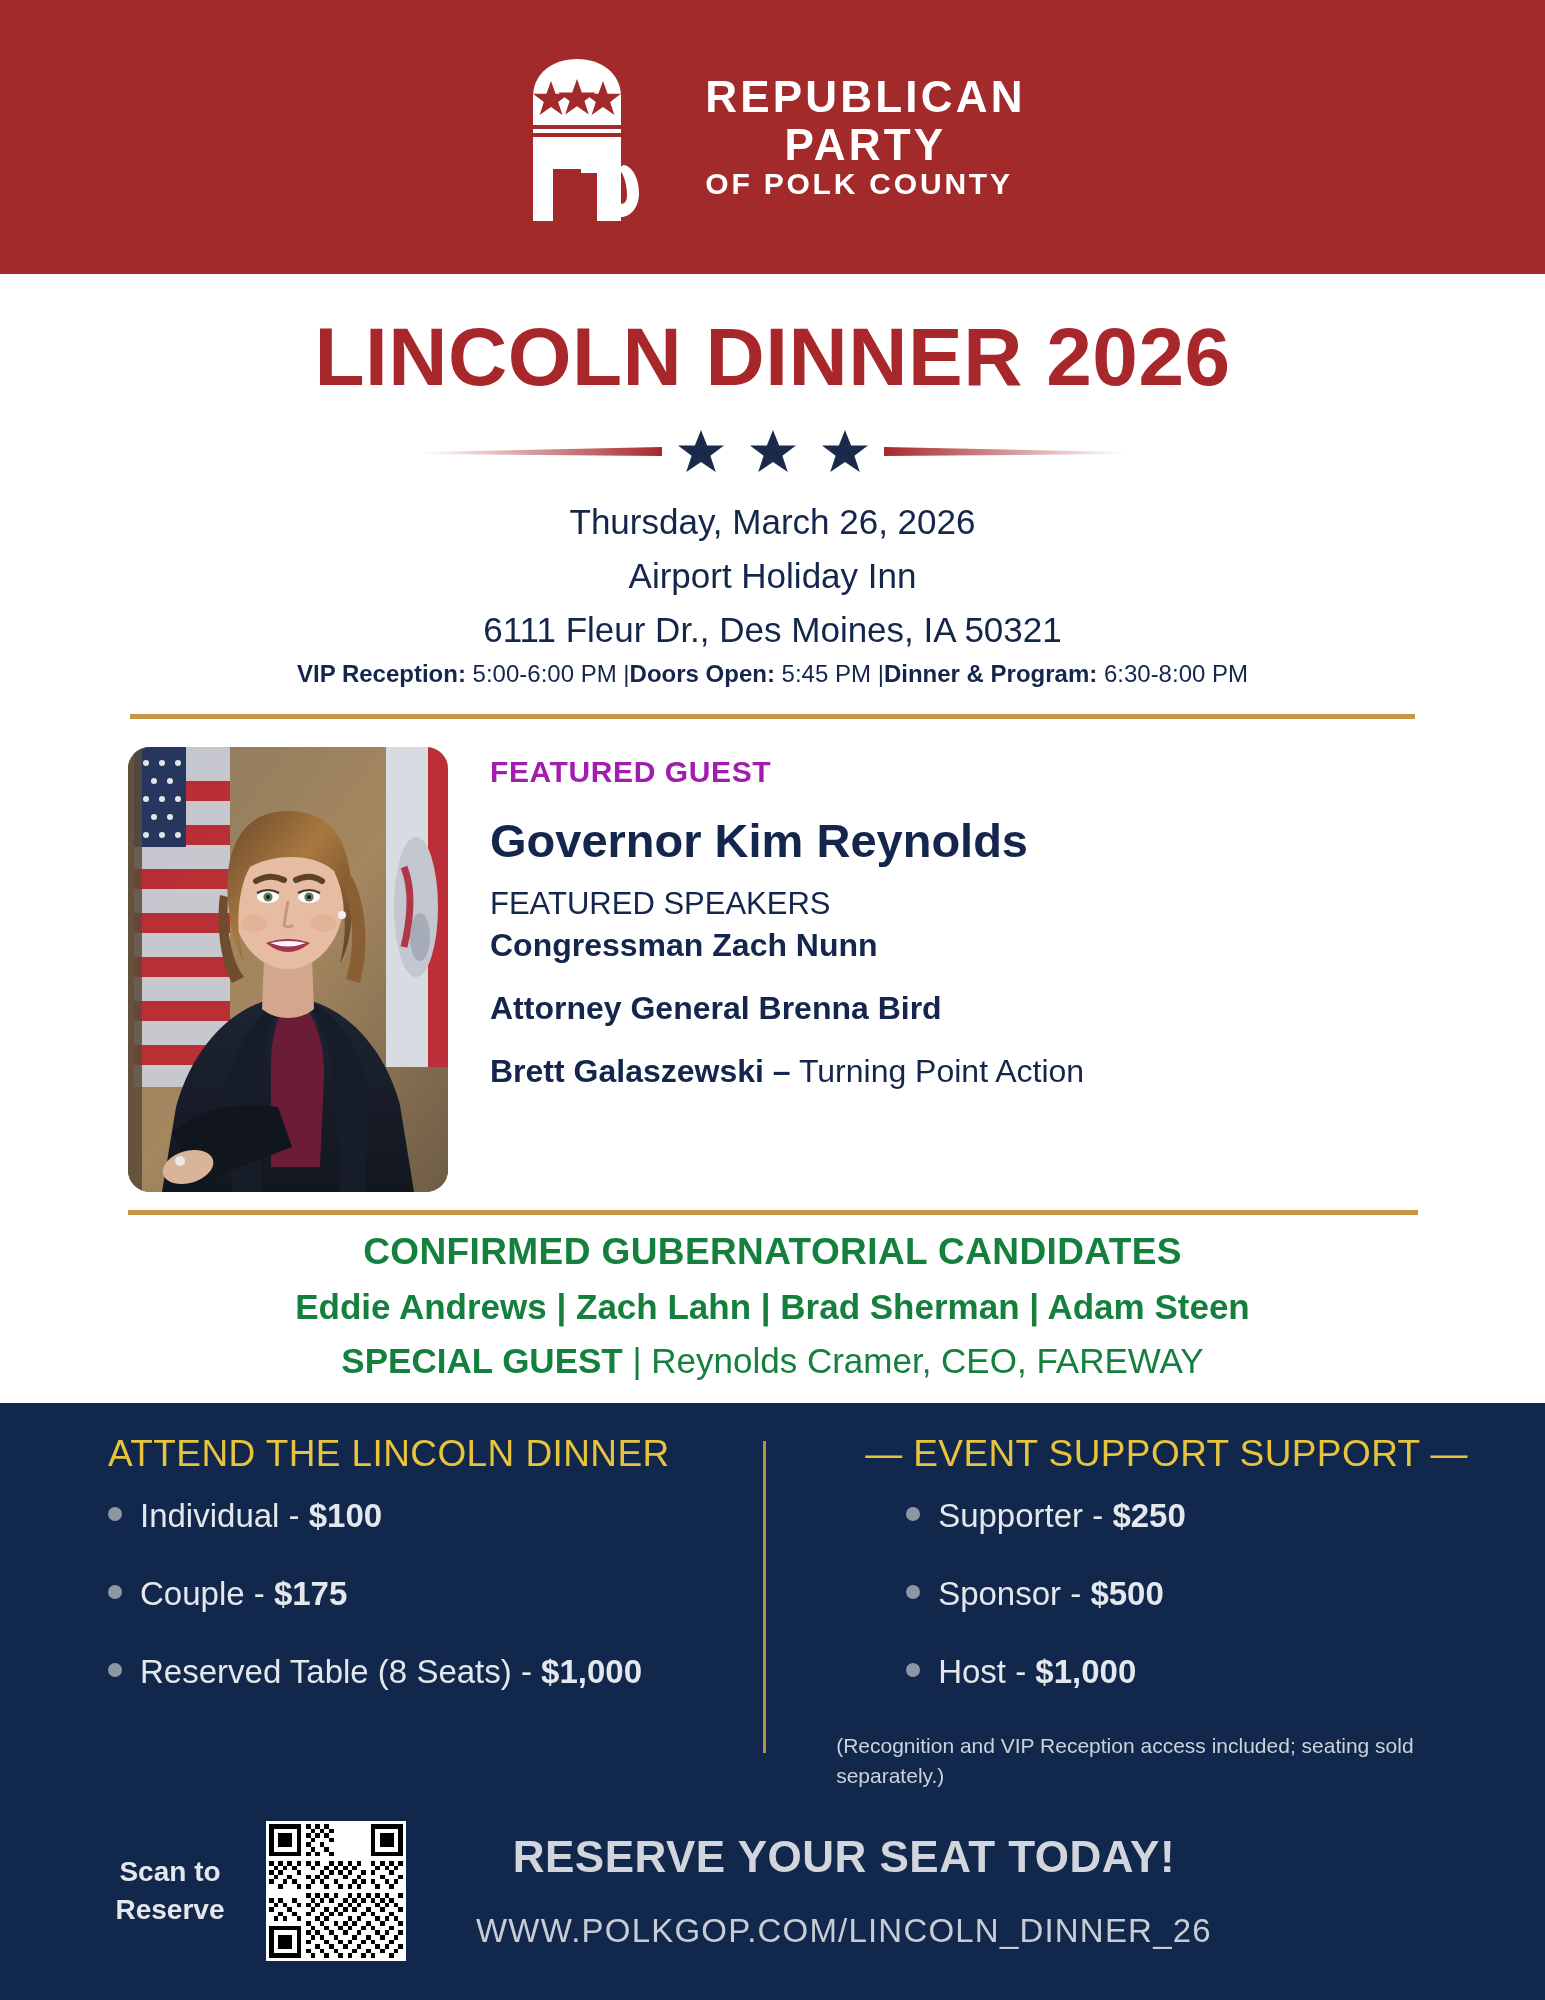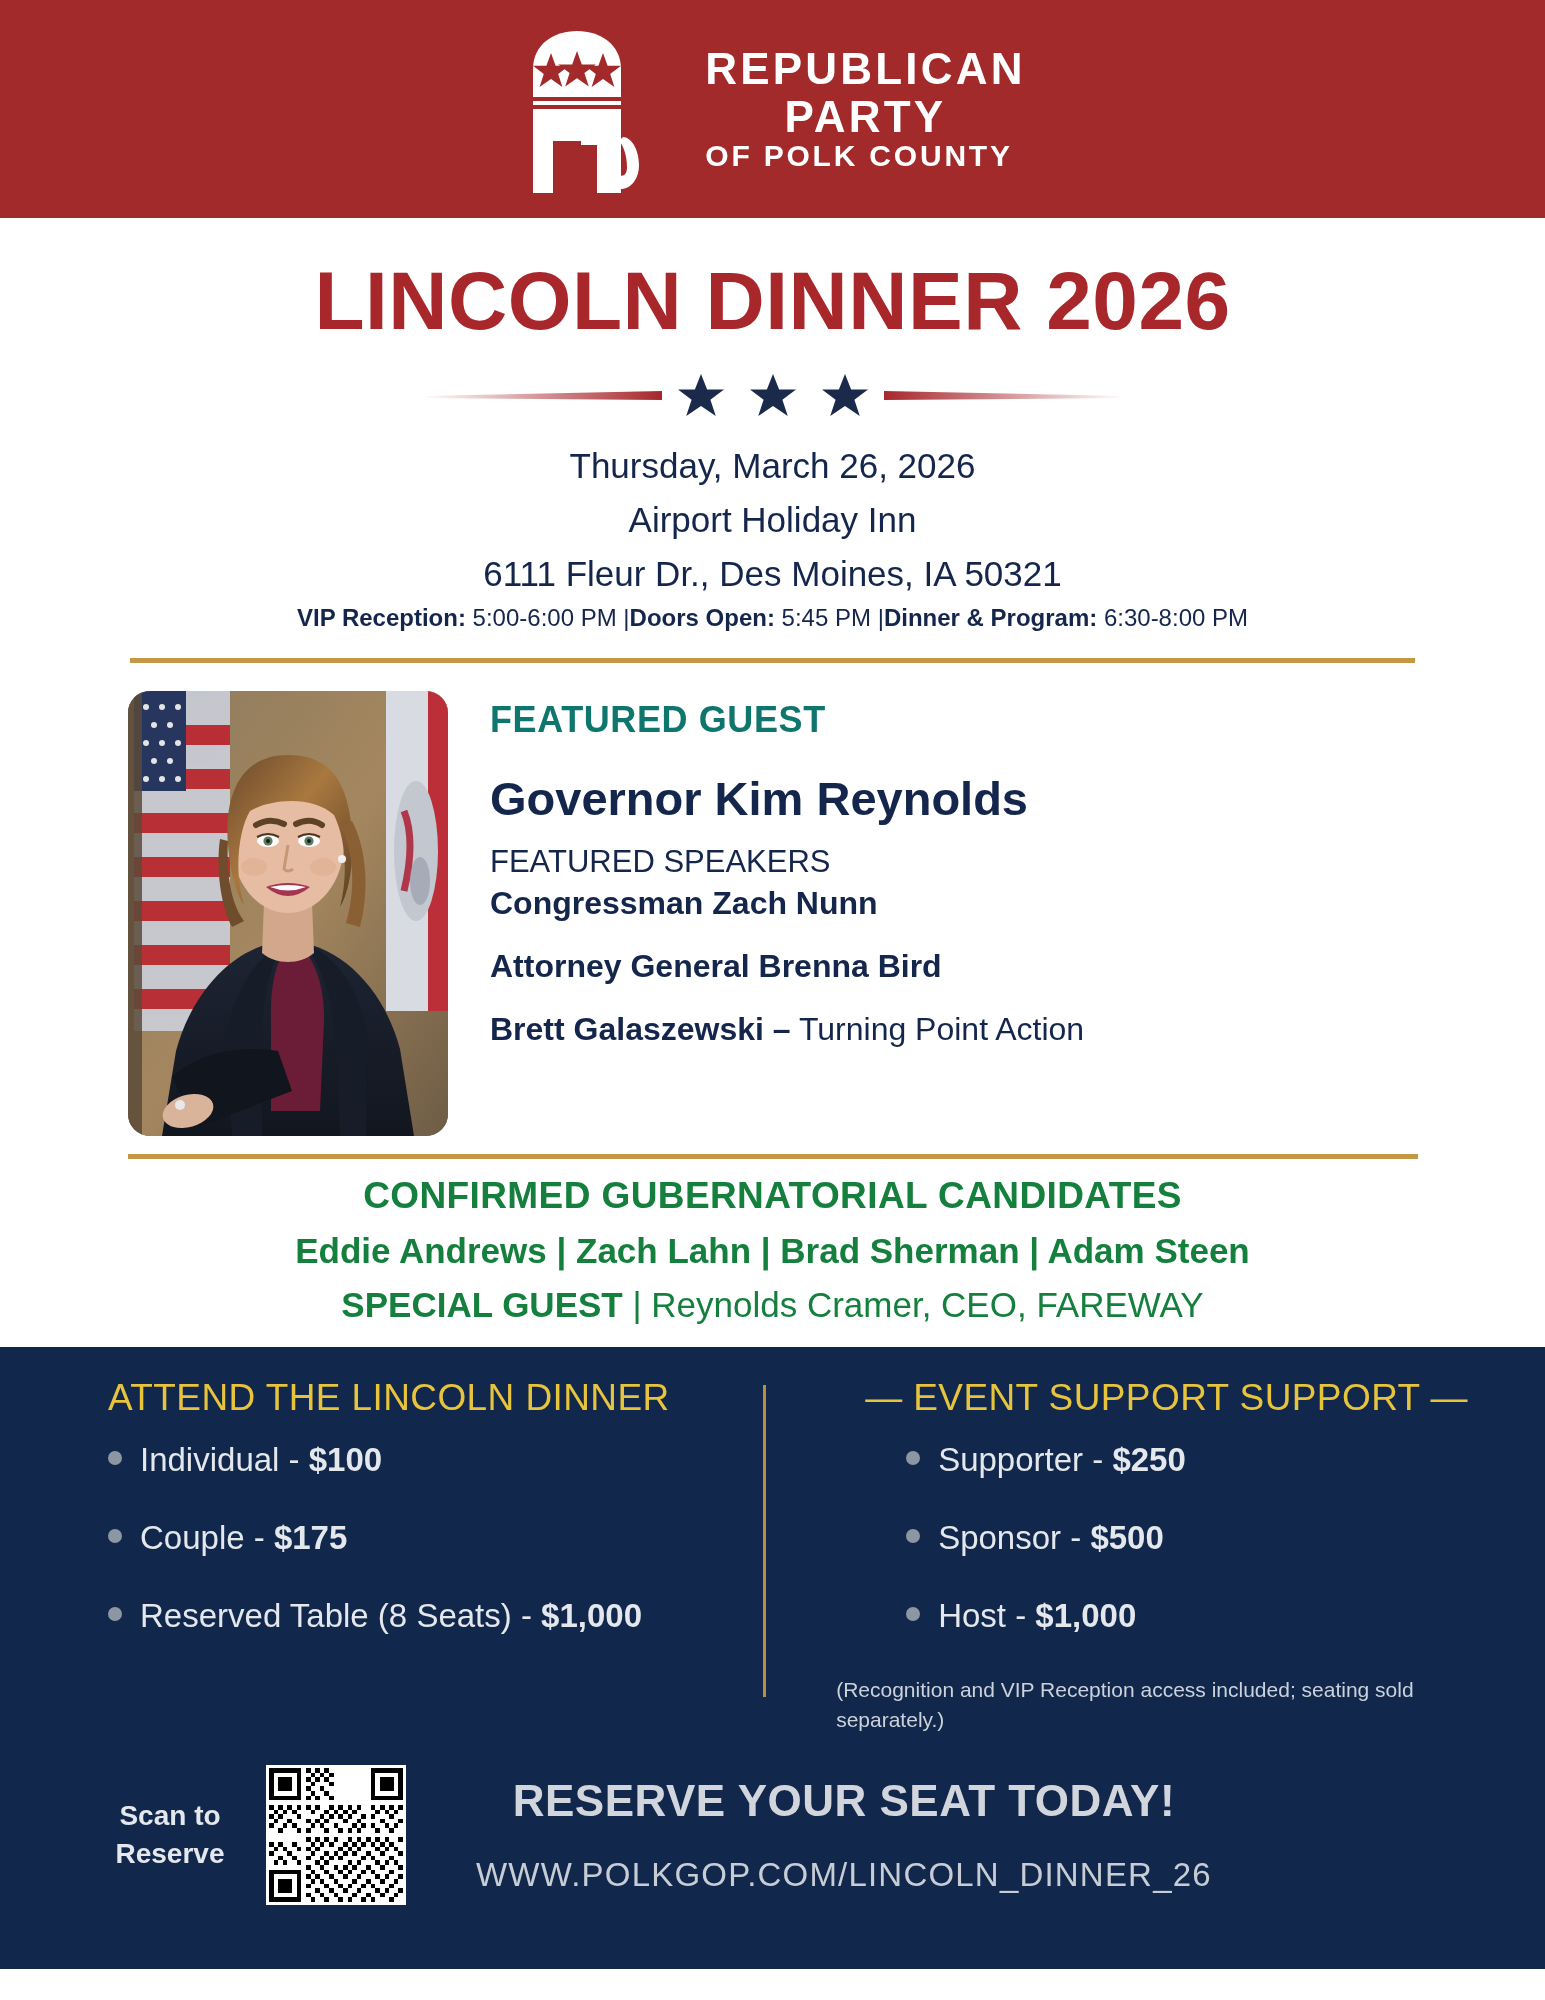--- a/index.html
+++ b/index.html
@@ -6,21 +6,21 @@
   html,body { width:1545px; height:2000px; }
   body {
     font-family:"Liberation Sans", sans-serif;
     background:#ffffff;
     overflow:hidden;
   }
   .page { position:relative; width:1545px; height:2000px; background:#fff; }
 
   
   .header {
-    height:218px; background:#A32A2A;
+    height:274px; background:#A32A2A;
     display:flex; align-items:center; justify-content:center; gap:26px;
   }
   .logo-mark { width:160px; height:168px; flex:0 0 auto; }
   .logo-text {
     display:flex; flex-direction:column; align-items:flex-start;
     color:#ffffff; letter-spacing:3.2px; line-height:1.08;
     font-weight:bold;
   }
   .logo-l1 { font-size:44px; }
   .logo-l2 { font-size:44px; align-self:center; }
@@ -61,22 +61,22 @@
   }
   .portrait {
     width:320px; height:445px; border-radius:22px;
     flex:0 0 auto; overflow:hidden; position:relative;
     background:#6a5b49;
   }
   .portrait svg { display:block; width:100%; height:100%; }
 
   .feat-text { padding-top:8px; }
   .feat-kicker {
-    color:#0f766e; font-size:36px; font-weight:bold;
-    letter-spacing:0.6px; margin-bottom:30px;
+    color:#a21caf; font-size:30px; font-weight:bold;
+    letter-spacing:0.6px; margin-bottom:24px;
   }
   .feat-name {
     color:#14264C; font-size:47px; font-weight:bold;
     margin-bottom:18px;
   }
   .feat-sublabel {
     color:#14264C; font-size:31px; margin-bottom:5px;
   }
   .speaker {
     color:#14264C; font-size:32px; font-weight:bold;

